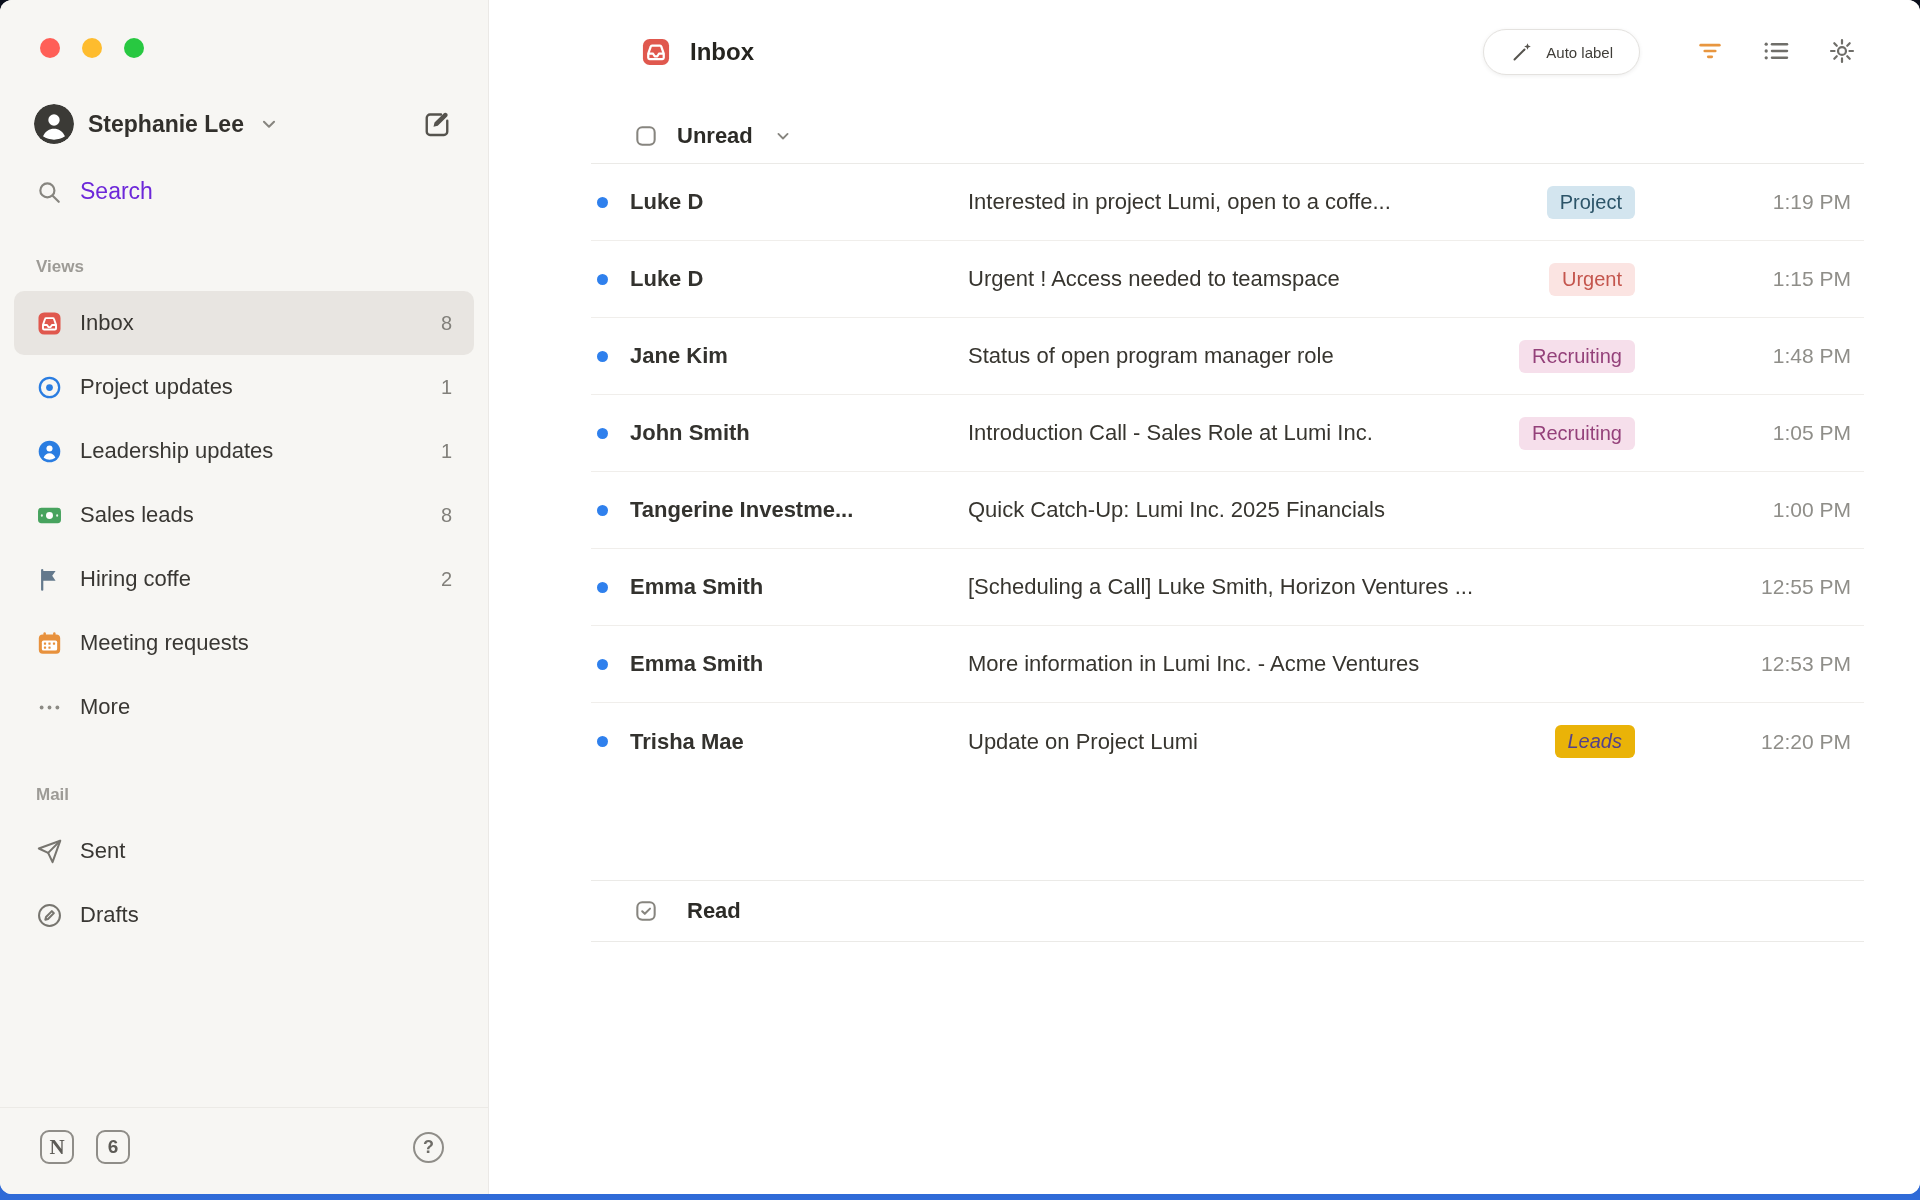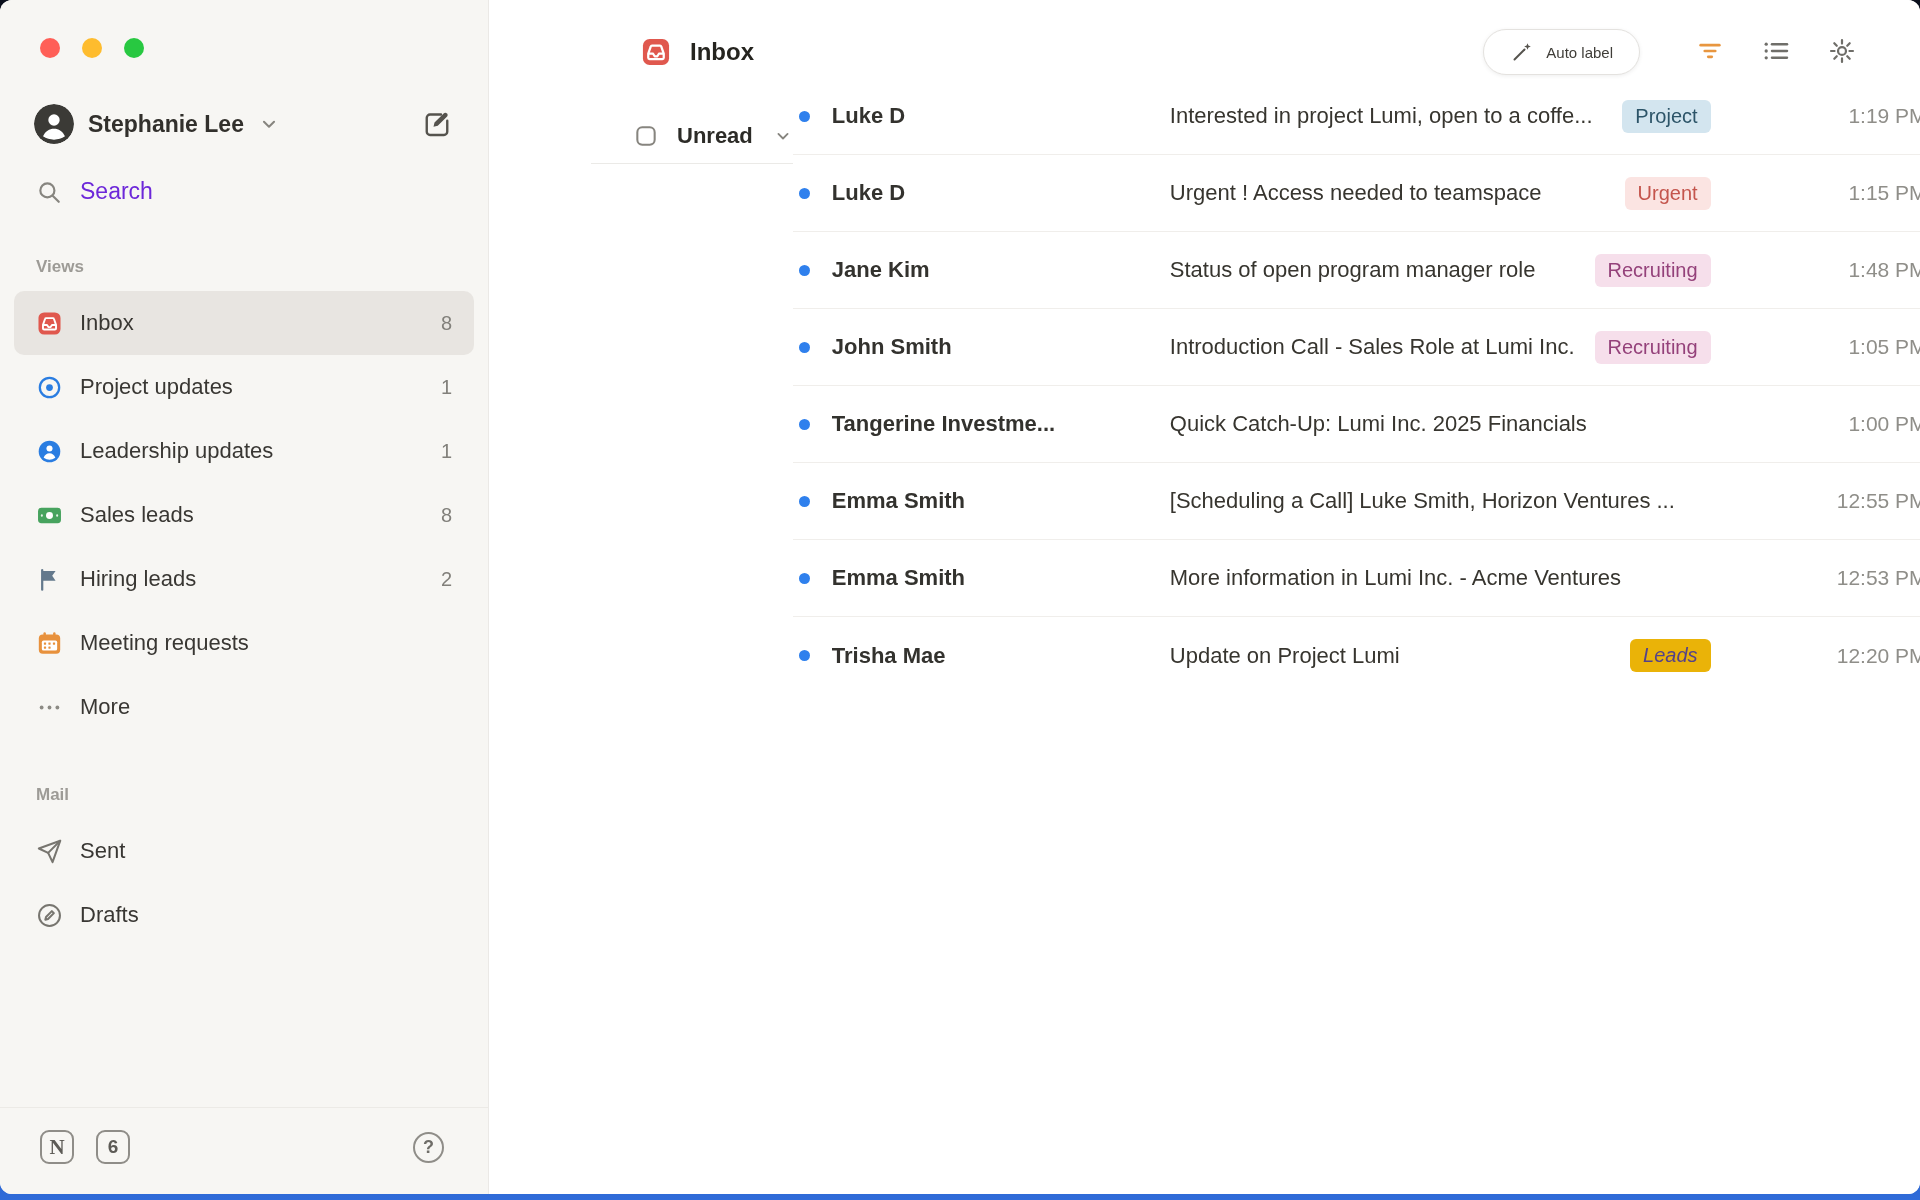--- a/index.html
+++ b/index.html
@@ -80,21 +80,21 @@
   .pill {
     display:inline-flex; align-items:center; gap:12px; height:46px; padding:0 26px;
     border:1px solid #e4e2df; border-radius:24px; background:#fff; cursor:pointer;
     box-shadow:0 1px 4px rgba(0,0,0,.07); margin-right:18px;
   }
   .pill svg { width:24px; height:24px; }
   .pill-label { font-size:15px; color:#3f3d38; }
   .tool-btn { background:none; border:none; cursor:pointer; display:inline-flex; padding:0; margin-left:28px; }
   .tool-btn svg { width:28px; height:28px; }
 
-  .content { margin:0 56px 0 102px; display:flex; }
+  .content { margin:0 56px 0 102px; display:flex; flex-direction:column; }
   .section-header {
     display:flex; align-items:center; gap:18px; margin-top:30px; height:56px;
     padding-left:42px; border-bottom:1px solid #ebeae7; cursor:pointer;
   }
   .section-header svg { width:26px; height:26px; }
   .section-title { font-size:22px; font-weight:bold; color:#2c2b27; }
   .sh-chev { display:inline-flex; margin-left:2px; }
   .sh-chev svg { width:20px; height:20px; }
 
   .rows { display:flex; flex-direction:column; }
@@ -214,21 +214,21 @@
           <span class="nav-count">8</span>
         </div>
 
         <div class="nav-item">
           <span class="nav-icon">
             <svg viewBox="0 0 24 24" fill="none">
               <path d="M5.5 21V3.6" stroke="#64798c" stroke-width="2" stroke-linecap="round"></path>
               <path d="M5.5 4.4h11.9l-3 4.3 3 4.3H5.5z" fill="#64798c"></path>
             </svg>
           </span>
-          <span class="nav-label">Hiring leads</span>
+          <span class="nav-label">Hiring coffe</span>
           <span class="nav-count">2</span>
         </div>
 
         <div class="nav-item">
           <span class="nav-icon">
             <svg viewBox="0 0 24 24">
               <rect x="2.5" y="4" width="19" height="17" rx="3.5" fill="#e8913c"></rect>
               <rect x="5.2" y="9.3" width="13.6" height="9" rx="1.5" fill="#fff"></rect>
               <rect x="6.6" y="1.9" width="2.2" height="4.4" rx="1.1" fill="#e8913c"></rect>
               <rect x="15.2" y="1.9" width="2.2" height="4.4" rx="1.1" fill="#e8913c"></rect>

